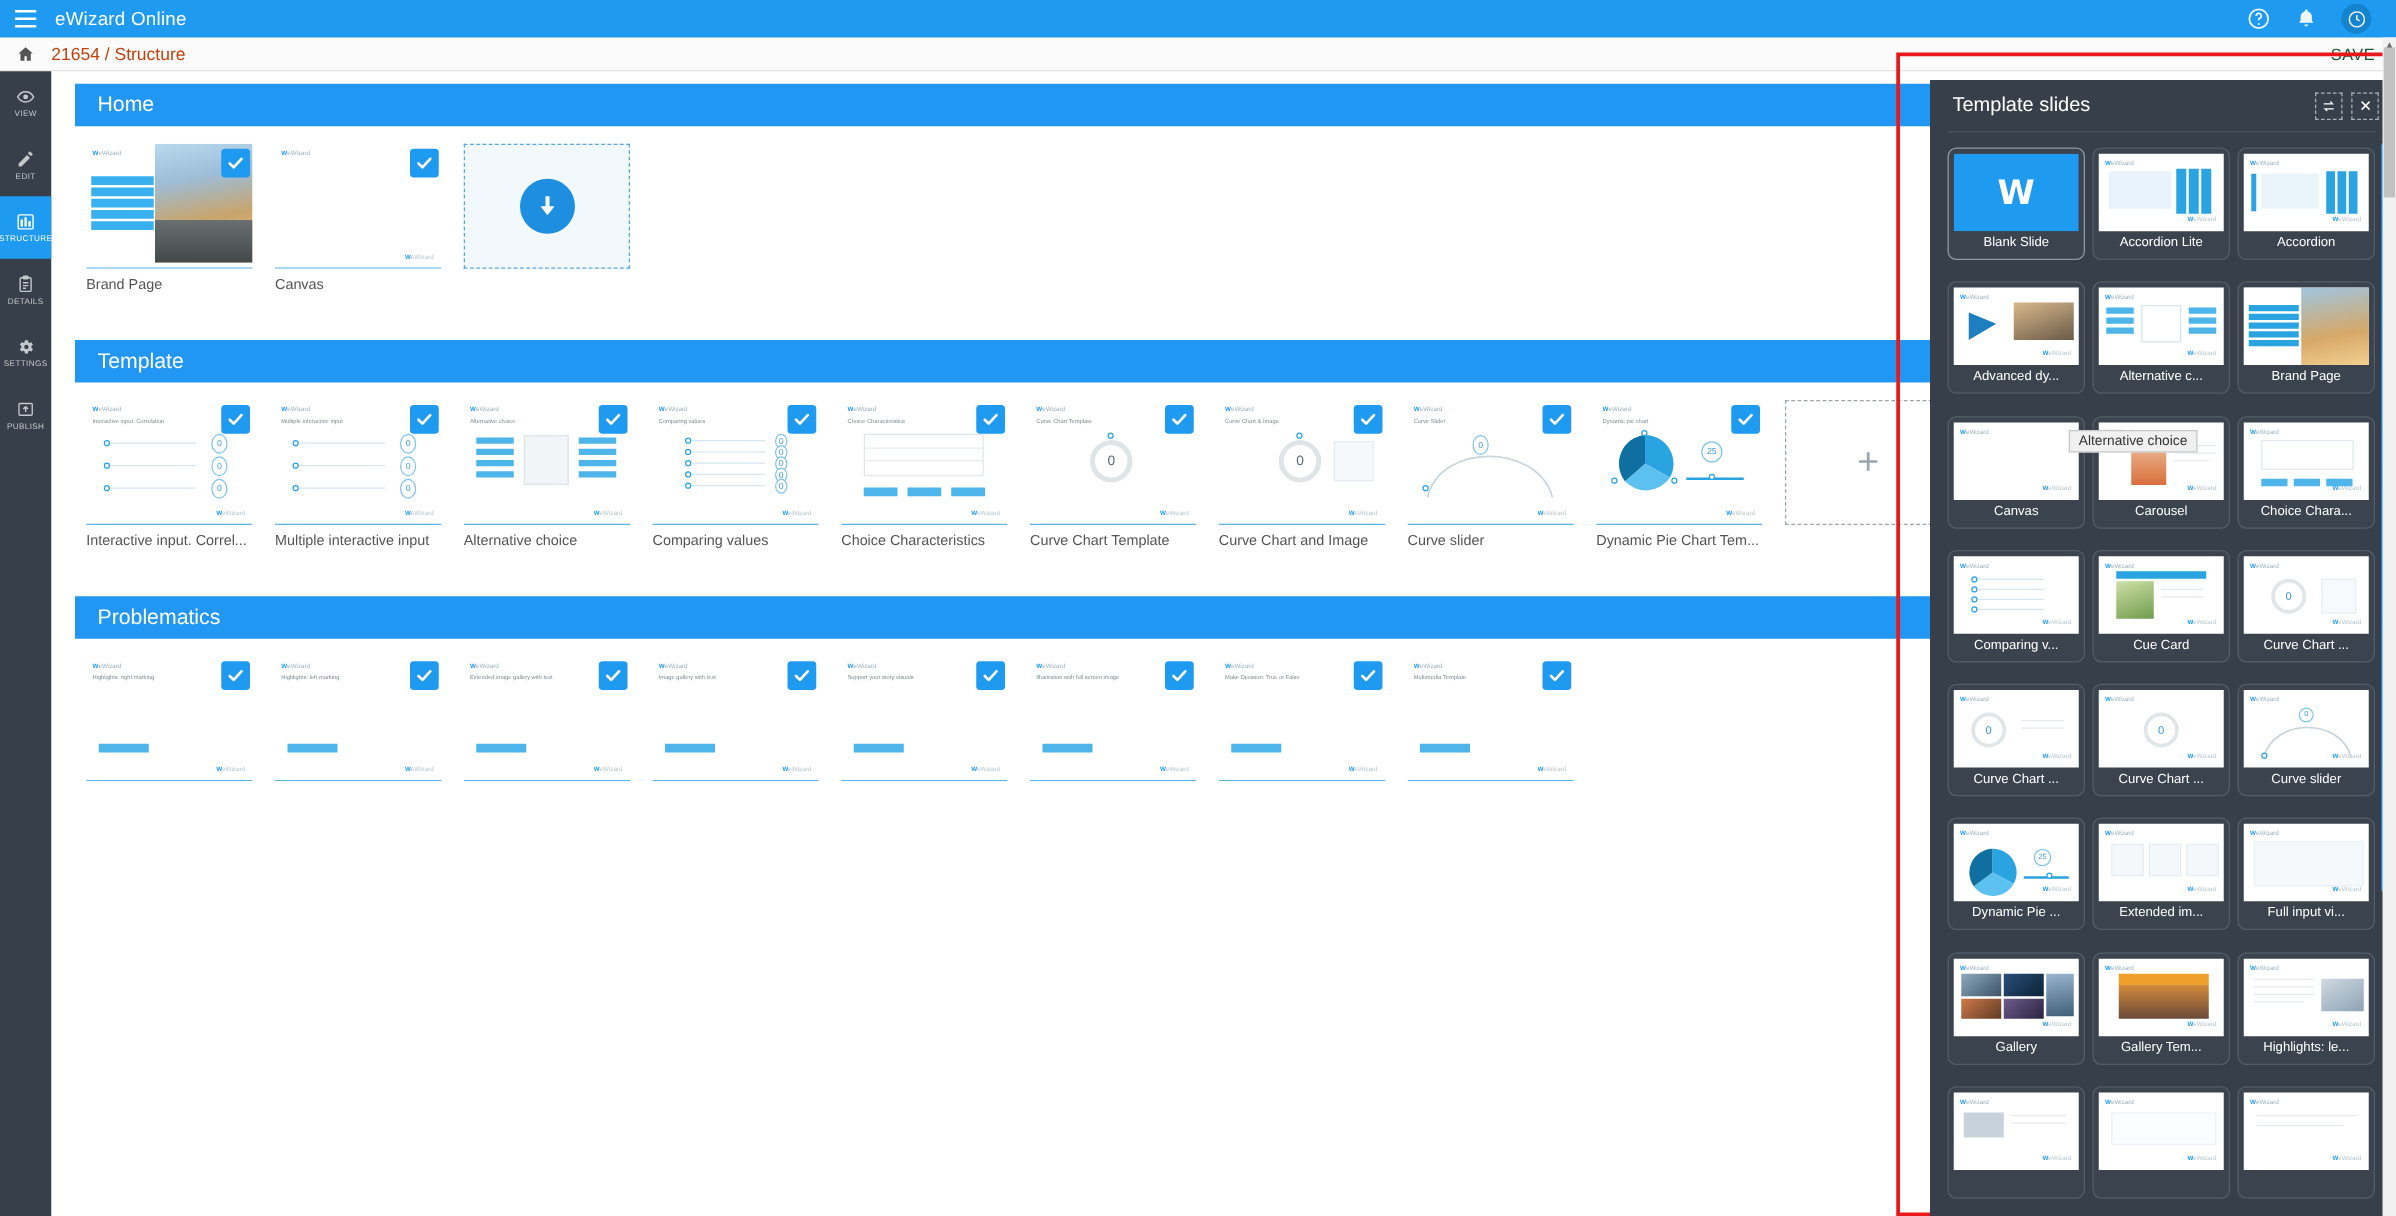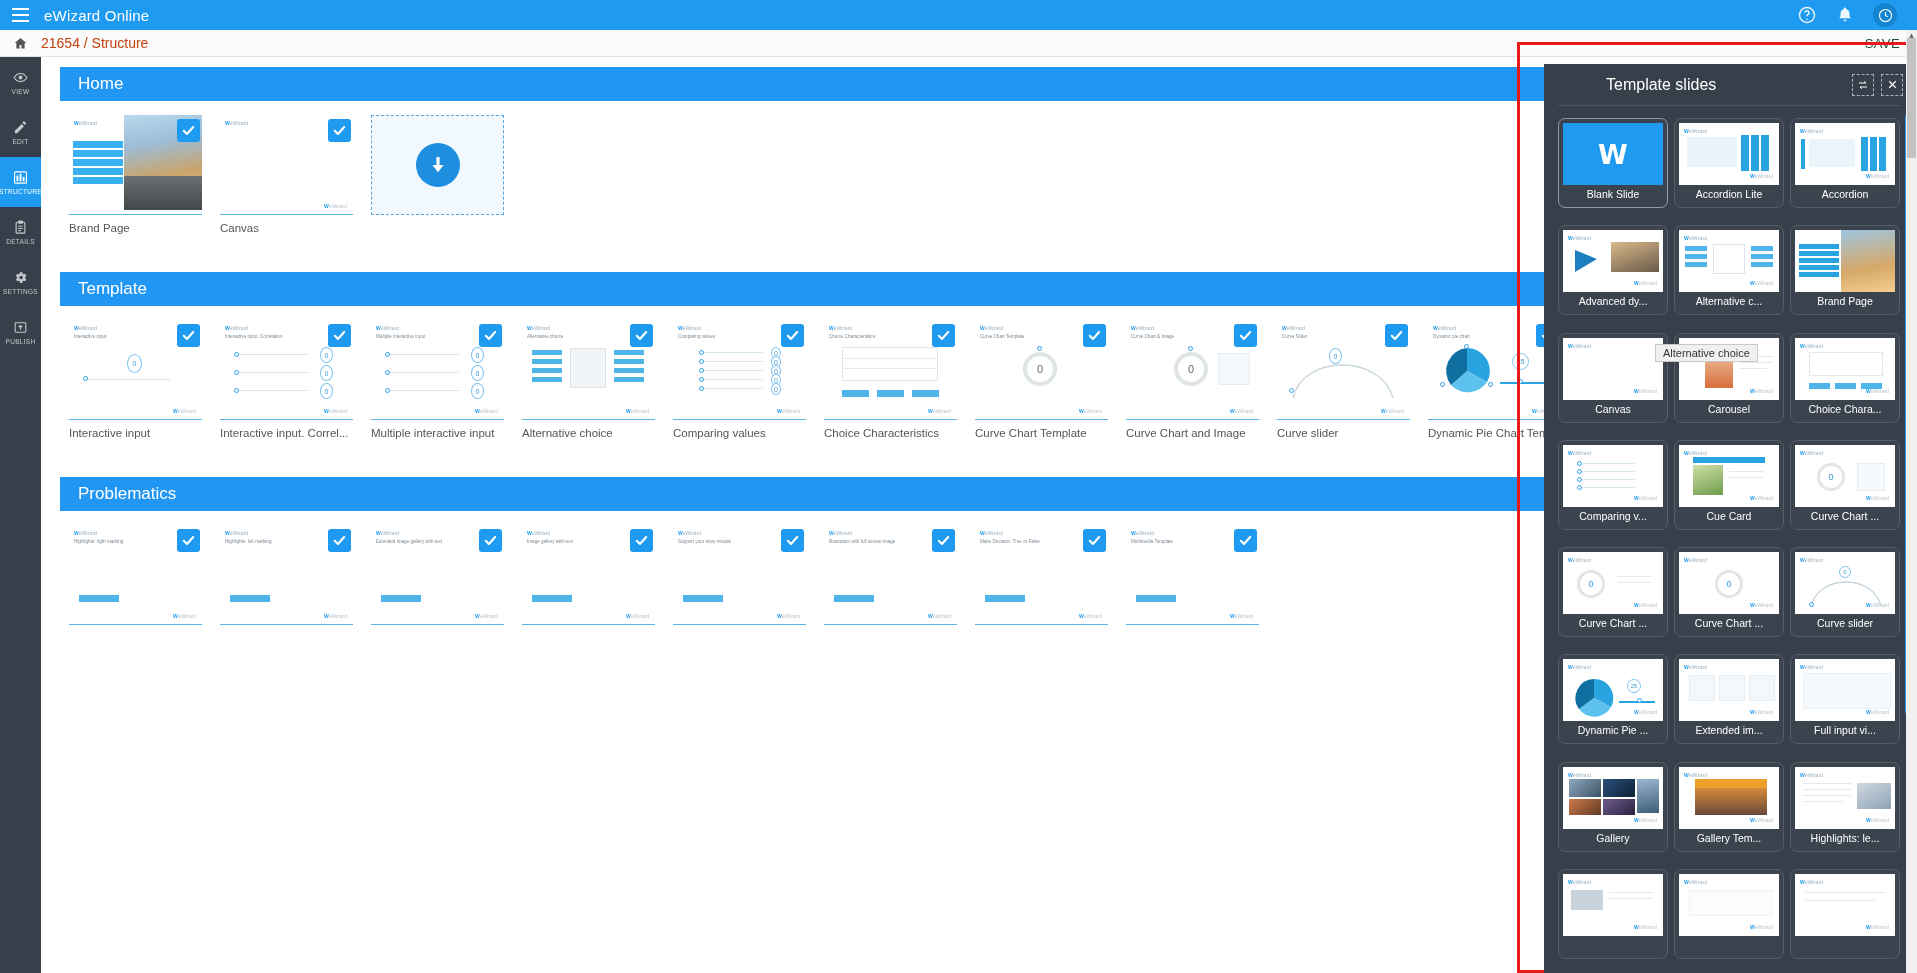--- a/index.html
+++ b/index.html
@@ -89,21 +89,21 @@
     background:#fff; border:1.6px solid #29a3e8; }
   .btnblue { position:absolute; background:#4db5ea; height:5px; }
   .line-txt { position:absolute; height:1.3px; background:#e3e9ee; }
 
   
   .tpl-wrap { position:absolute; right:0; top:42px; width:400px; height:931px;
     border:3px solid #e8191a; z-index:50; }
   .tpl-panel { position:absolute; left:24px; top:19px; width:371px;
     height:909px; background:#37404a; }
   .tpl-head { height:41px; display:flex; align-items:center; padding:0 12px 0 18px; }
-  .tpl-title { color:#fff; font-size:16px;margin-left:44px; }
+  .tpl-title { color:#fff; font-size:16px; }
   .tpl-actions { margin-left:auto; display:flex; gap:7px; }
   .tpl-btn { width:22px; height:22px; border:1px dashed #aab2b9; color:#fff;
     display:flex; align-items:center; justify-content:center; font-size:12px;
     cursor:pointer; background:transparent; }
   .tpl-sep { height:1px; background:#4a545f; margin:0 14px; }
   .tpl-grid { position:absolute; top:48px; left:0; width:371px; height:861px;
     padding:6px 10px 0 14px; display:flex; flex-wrap:wrap; gap:3px 6px;
     overflow:hidden; }
   .tpl-card { width:110px; height:90px; border:1px solid #555e68; border-radius:7px;
     background:#3b444e; padding:4px; cursor:pointer; }
@@ -285,37 +285,20 @@
     </div>
     <div class="sec">
       <div class="sec-head">
         <span>Template</span>
       </div>
       <div class="sec-body">
         <div class="slide">
           <div class="thumb">
             <div class="sheet"></div>
             <div class="logo-mini">W<span>eWizard</span></div>
-            <div class="t-title">Interactive input</div>
-            <div class="logo-br">W<span>eWizard</span></div>
-            <div class="ring" style="left:58px;top:34px;width:15px;height:19px">0</div>
-            <div class="bar" style="left:16px;top:59px;width:85px"></div>
-            <div class="dot" style="left:14px;top:56px"></div>
-            <div class="chk">
-              <svg viewBox="0 0 24 24" fill="none" stroke="#fff" stroke-width="3.4" stroke-linecap="round" stroke-linejoin="round">
-                <path d="M4.5 12.5l5 5 10-11"></path>
-              </svg>
-            </div>
-          </div>
-          <div class="cap">Interactive input</div>
-        </div>
-        <div class="slide">
-          <div class="thumb">
-            <div class="sheet"></div>
-            <div class="logo-mini">W<span>eWizard</span></div>
             <div class="t-title">Interactive input. Correlation</div>
             <div class="logo-br">W<span>eWizard</span></div>
             <div class="bar" style="left:16px;top:34px;width:72px"></div>
             <div class="dot" style="left:14px;top:32px"></div>
             <div class="ring" style="left:100px;top:27px;width:13px;height:16px">0</div>
             <div class="bar" style="left:16px;top:52px;width:72px"></div>
             <div class="dot" style="left:14px;top:50px"></div>
             <div class="ring" style="left:100px;top:45px;width:13px;height:16px">0</div>
             <div class="bar" style="left:16px;top:70px;width:72px"></div>
             <div class="dot" style="left:14px;top:68px"></div>

